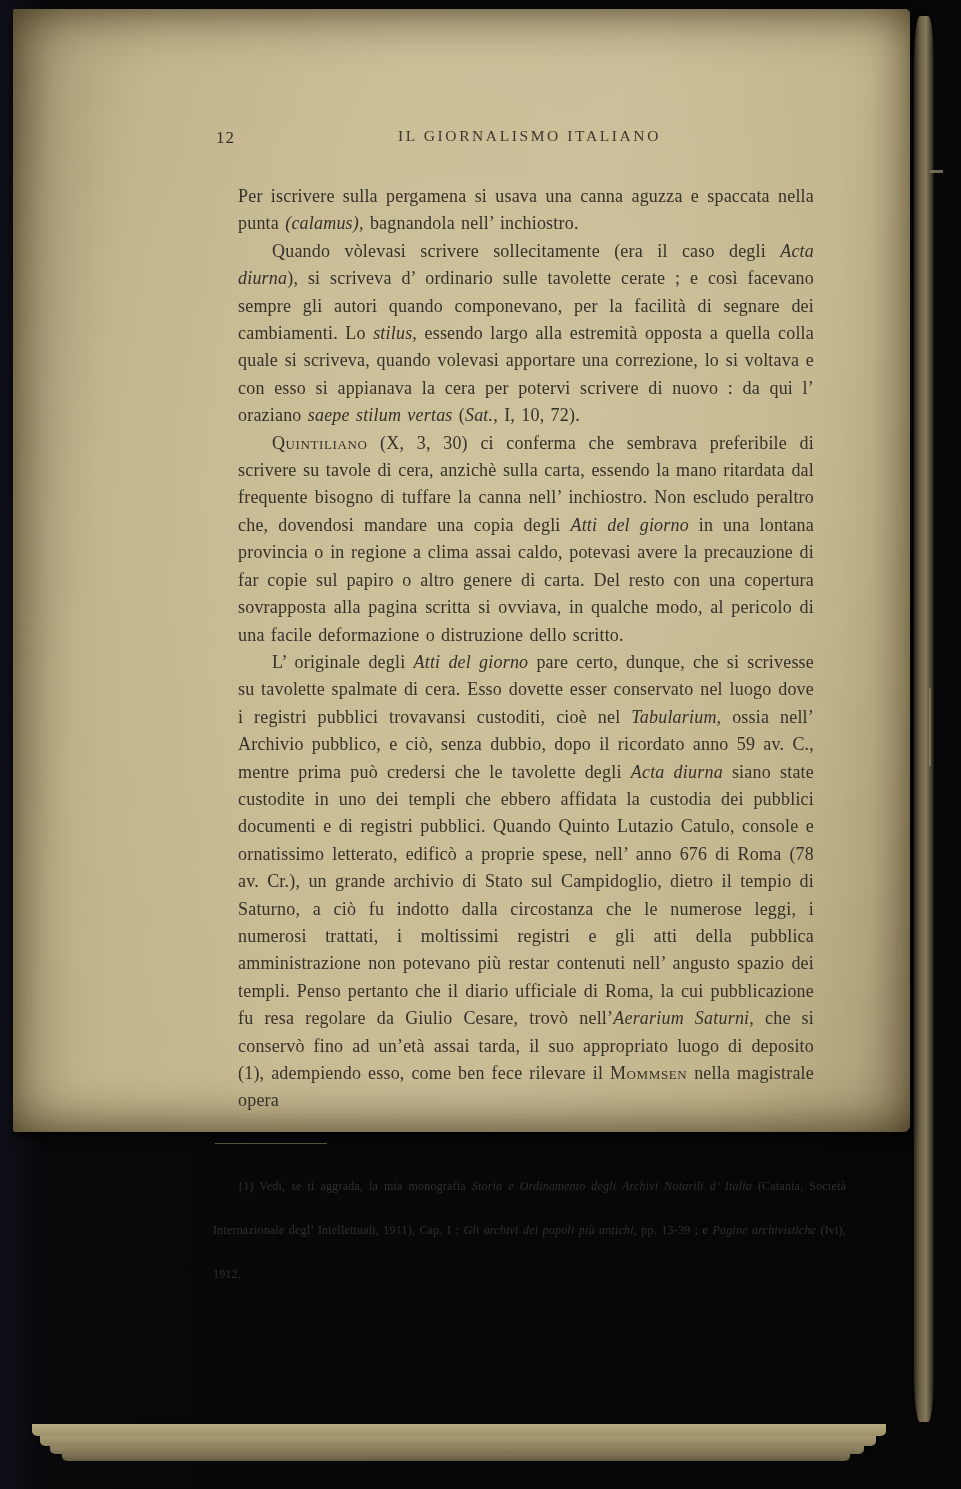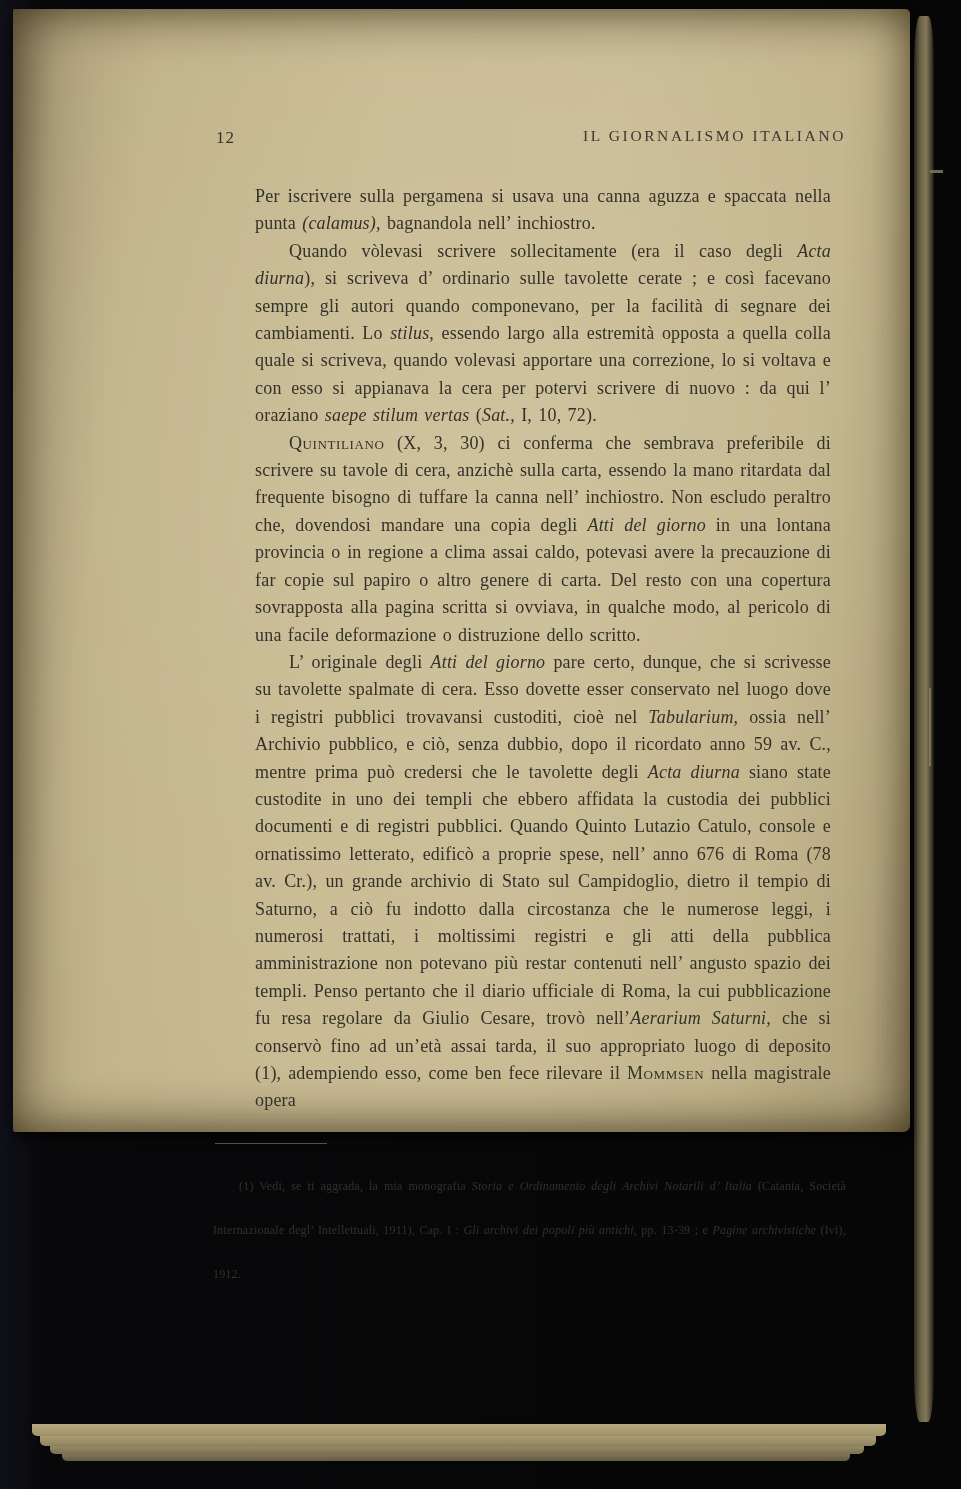--- a/index.html
+++ b/index.html
@@ -23,23 +23,23 @@
       inset -20px 0 55px -22px rgba(50,38,16,0.50),
       0 5px 12px rgba(0,0,0,0.65);
     border-radius:2px 5px 7px 3px;
     color:#34312a;
   }
 
   .content { position:absolute; left:200px; top:118px; width:633px; }
 
   .header { position:relative; height:22px; margin-bottom:34px; }
   .pagenum { position:absolute; left:3px; top:1px; font-size:17px; letter-spacing:1px; }
-  .runtitle { display:block; text-align:right; font-size:15.5px; letter-spacing:2.6px; color:#3a372e; }
+  .runtitle { display:block; text-align:center; font-size:15.5px; letter-spacing:2.6px; color:#3a372e; }
 
-  .text-block { margin-left:42px; width:576px; }
+  .text-block { margin-left:25px; width:576px; }
   .para {
     text-align:justify; font-size:18px; line-height:27.4px;
     letter-spacing:0.2px; word-spacing:1.5px; hyphens:auto;
   }
   .para.indent { text-indent:34px; }
 
   .i  { font-style:italic; }
   .sc { font-variant:small-caps; letter-spacing:0.6px; }
 
   .footnote { margin-top:28px; }

